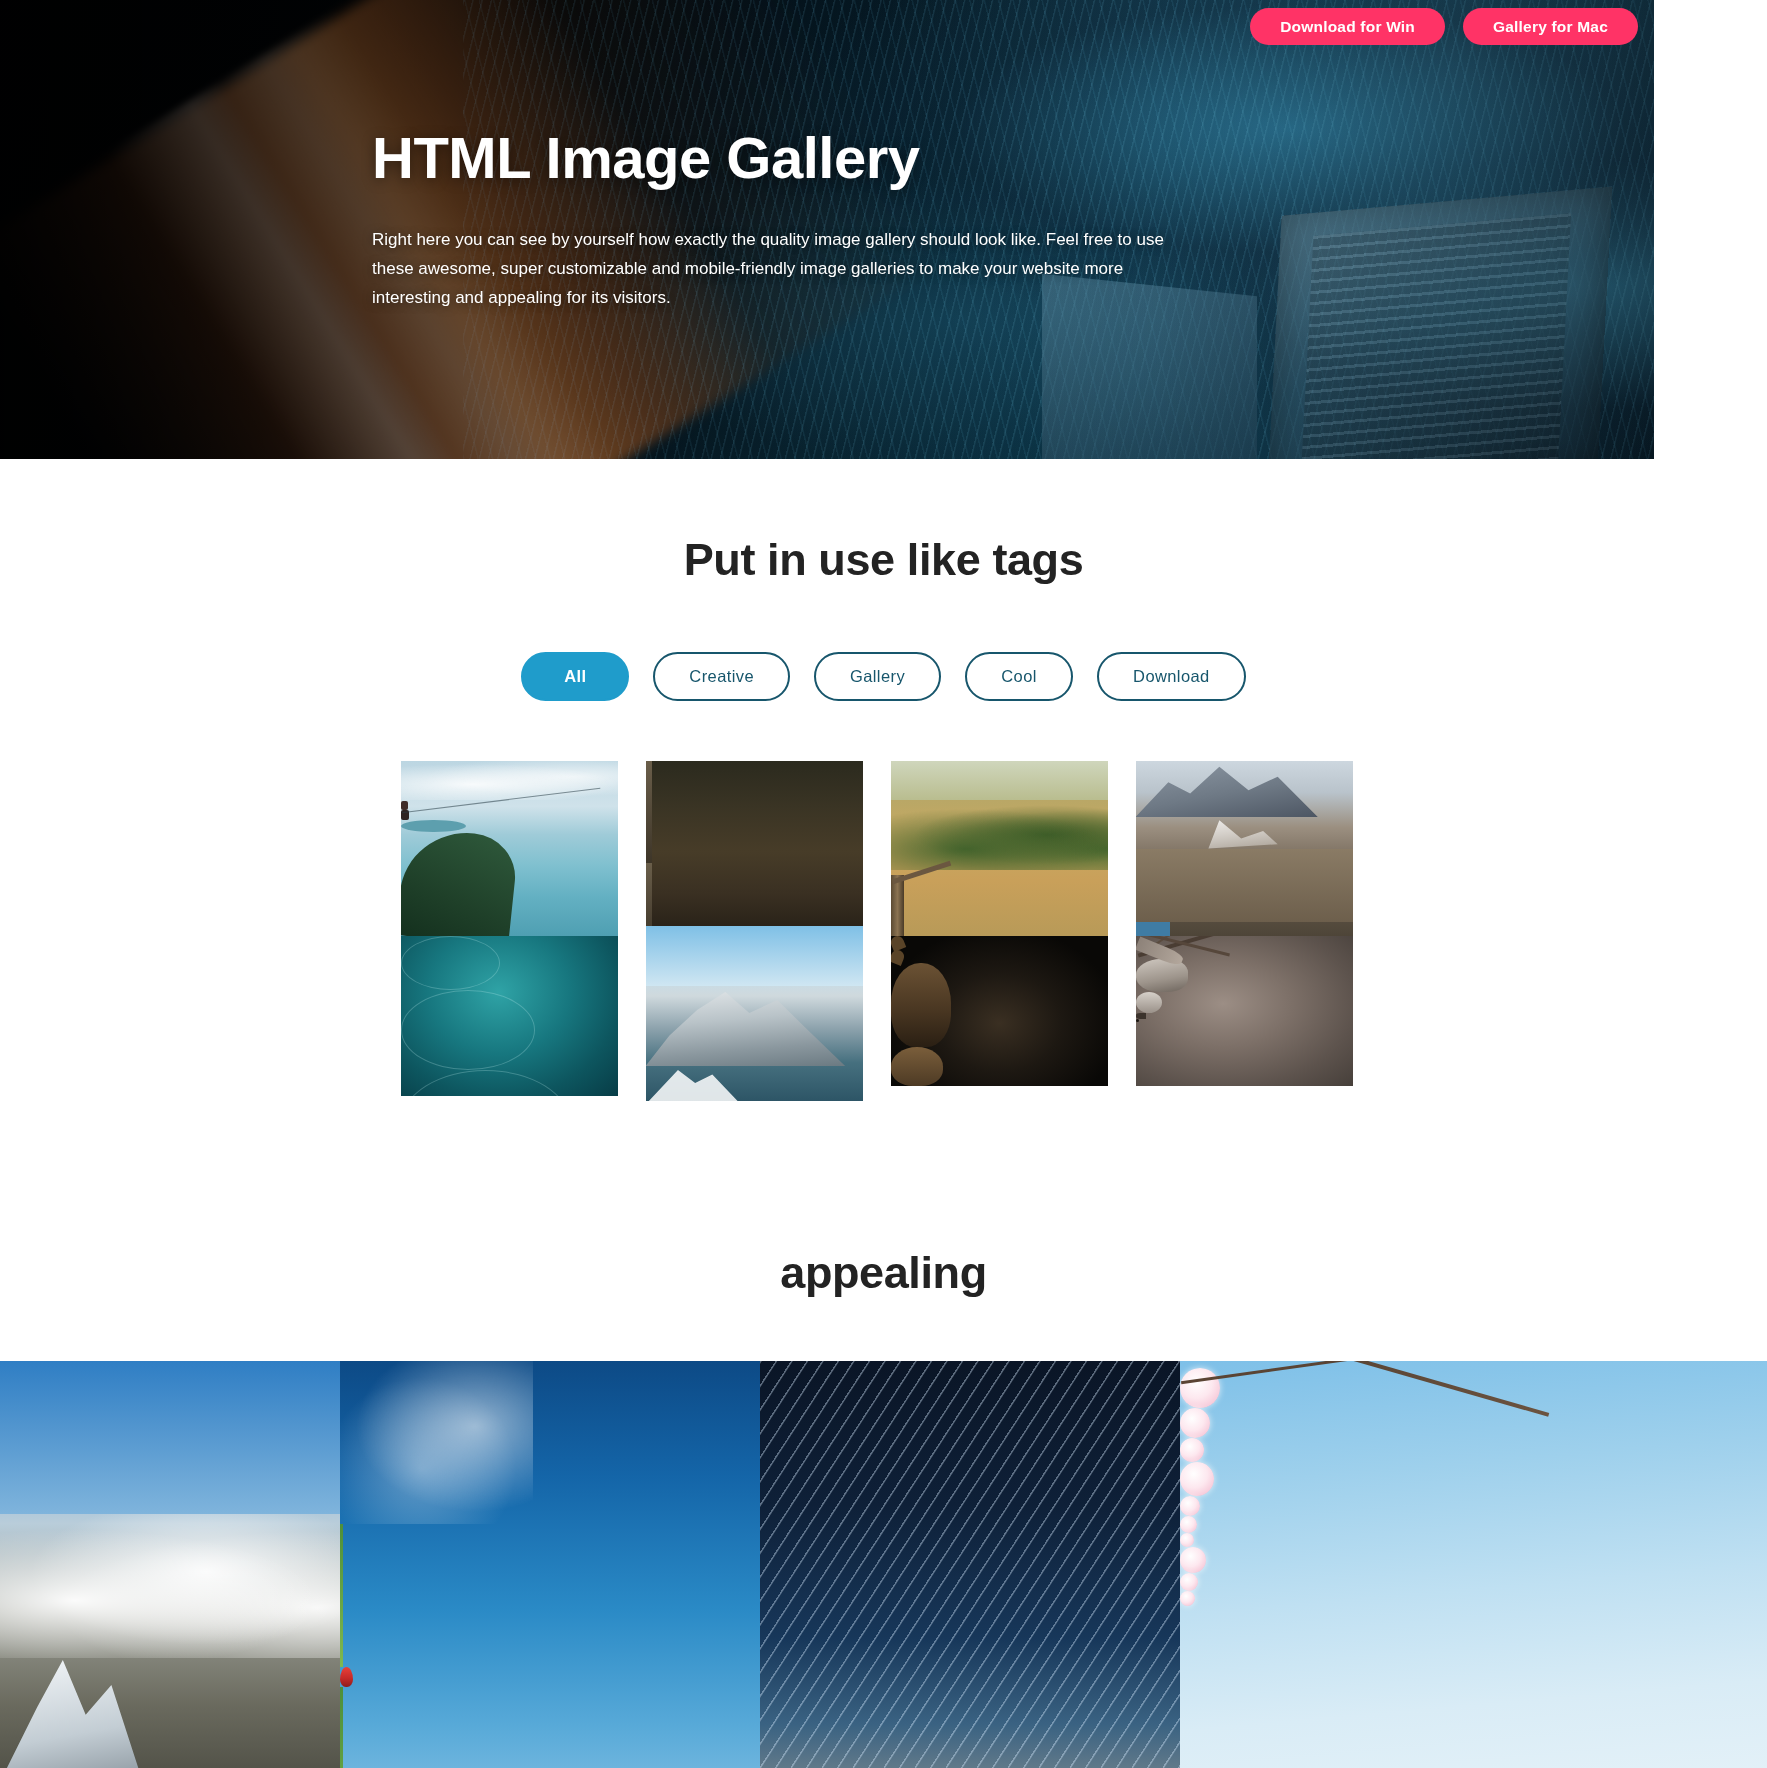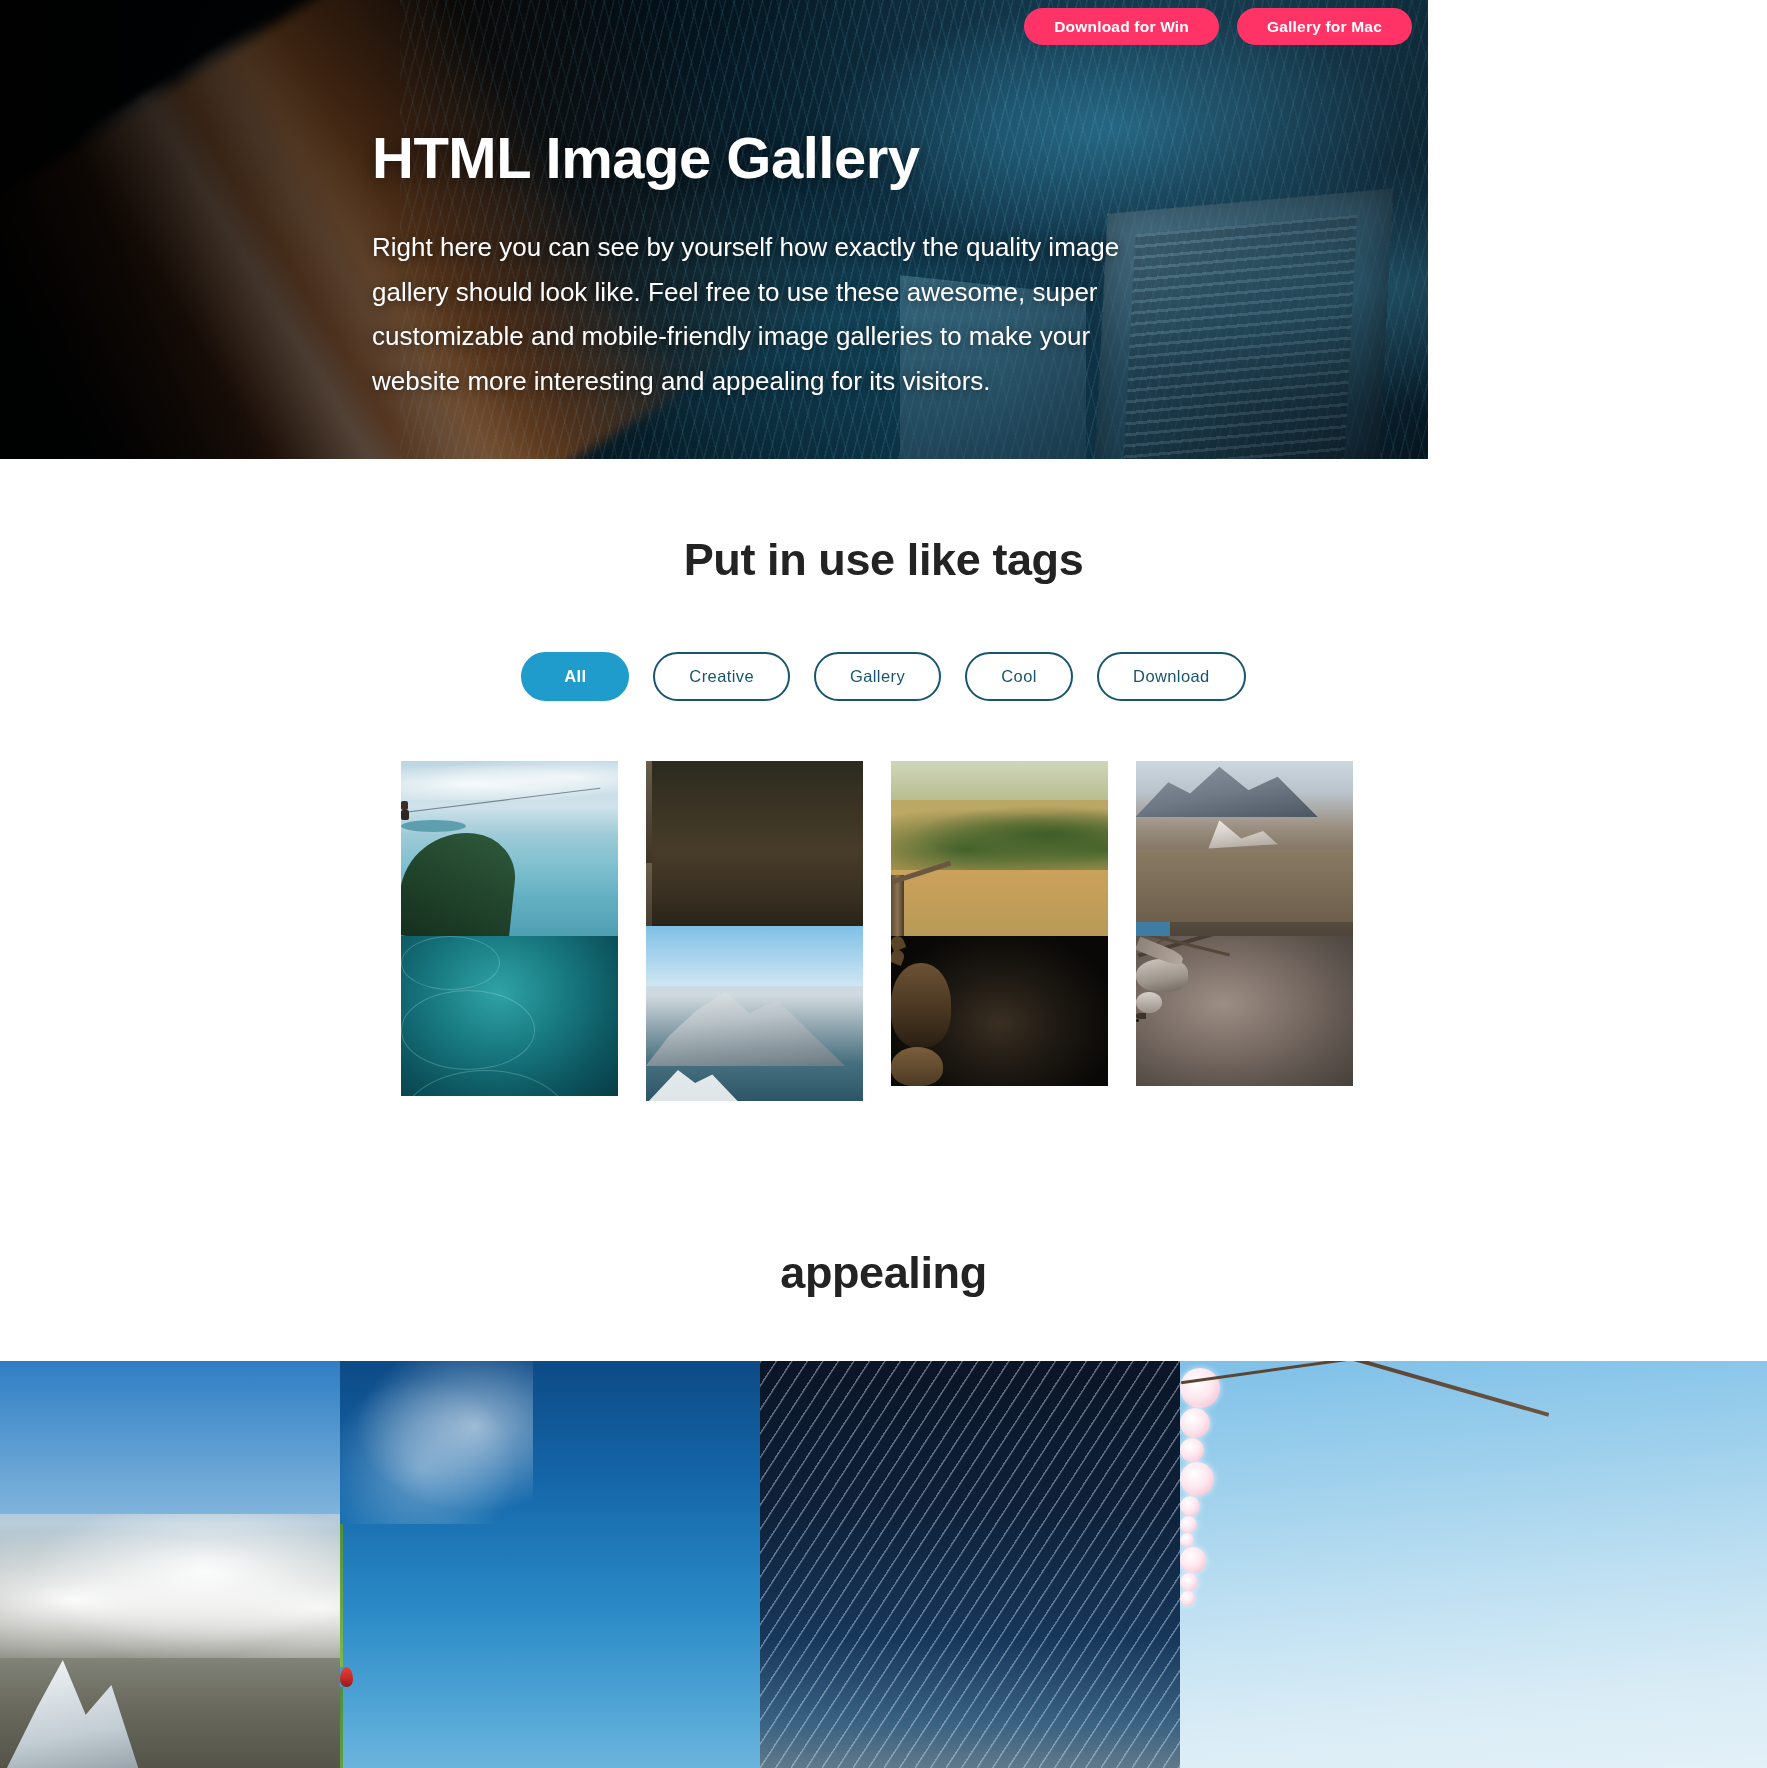--- a/index.html
+++ b/index.html
@@ -7,21 +7,21 @@
   html, body {
     width: 1767px;
     background: #ffffff;
     font-family: "Liberation Sans", sans-serif;
     -webkit-font-smoothing: antialiased;
   }
 
   
   .hero {
     position: relative;
-    width: 1428px;
+    width: 1654px;
     height: 459px;
     overflow: hidden;
     background: #03080c;
   }
   .hero-bg { position:absolute; inset:0; overflow:hidden; }
 
   
   .hero-bg .base {
     position:absolute; inset:0;
     background:
@@ -115,21 +115,21 @@
     font-size: 58px;
     font-weight: 800;
     letter-spacing: -0.5px;
     line-height: 1.12;
     text-shadow: 0 2px 14px rgba(0,0,0,0.45);
     margin-top: 32px;
   }
   .hero-sub {
     margin-top: 34px;
     color:#ffffff;
-    font-size: 26px;
+    font-size: 17px;
     line-height: 1.72;
     font-weight: 400;
     max-width: 806px;
     text-shadow: 0 1px 10px rgba(0,0,0,0.5);
   }
 
   
   .tags-section { width:1767px; background:#ffffff; padding-top: 74px; }
   .section-title {
     text-align:center;

